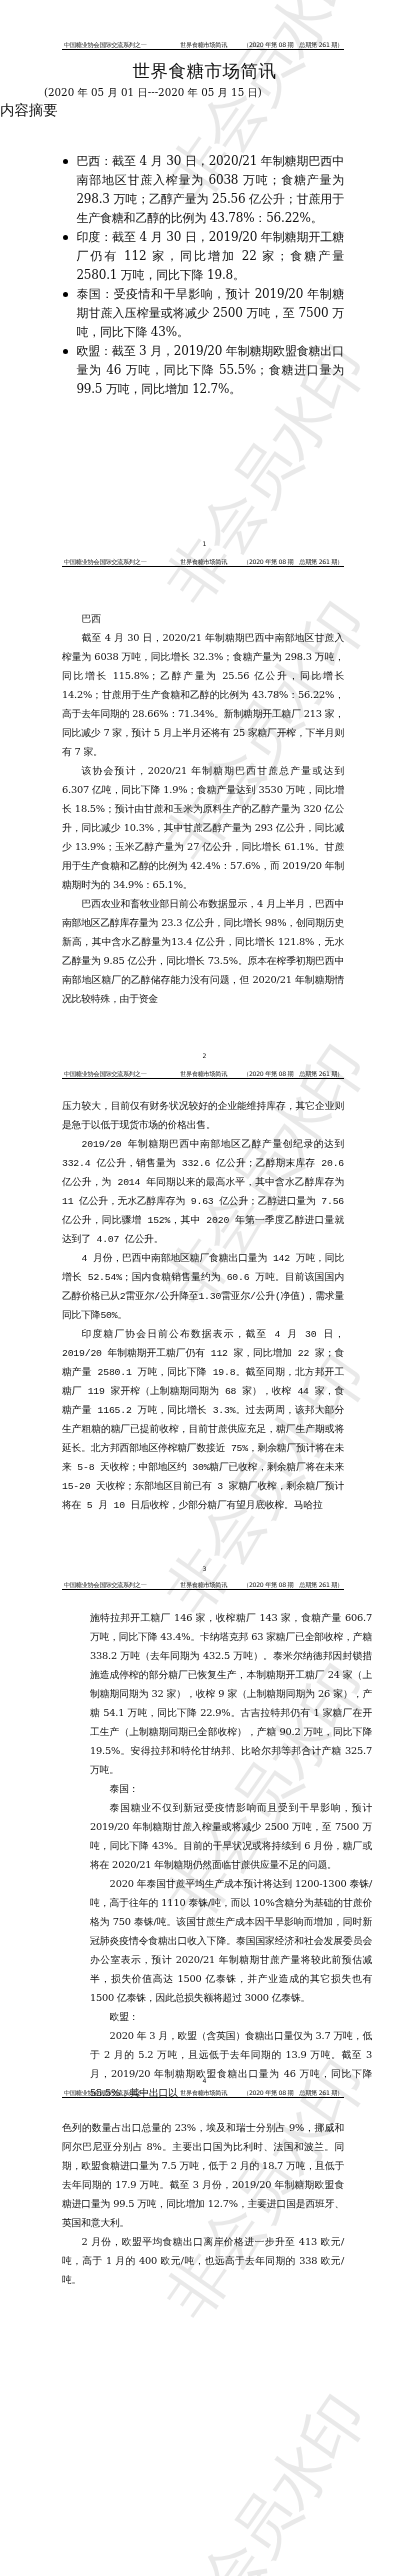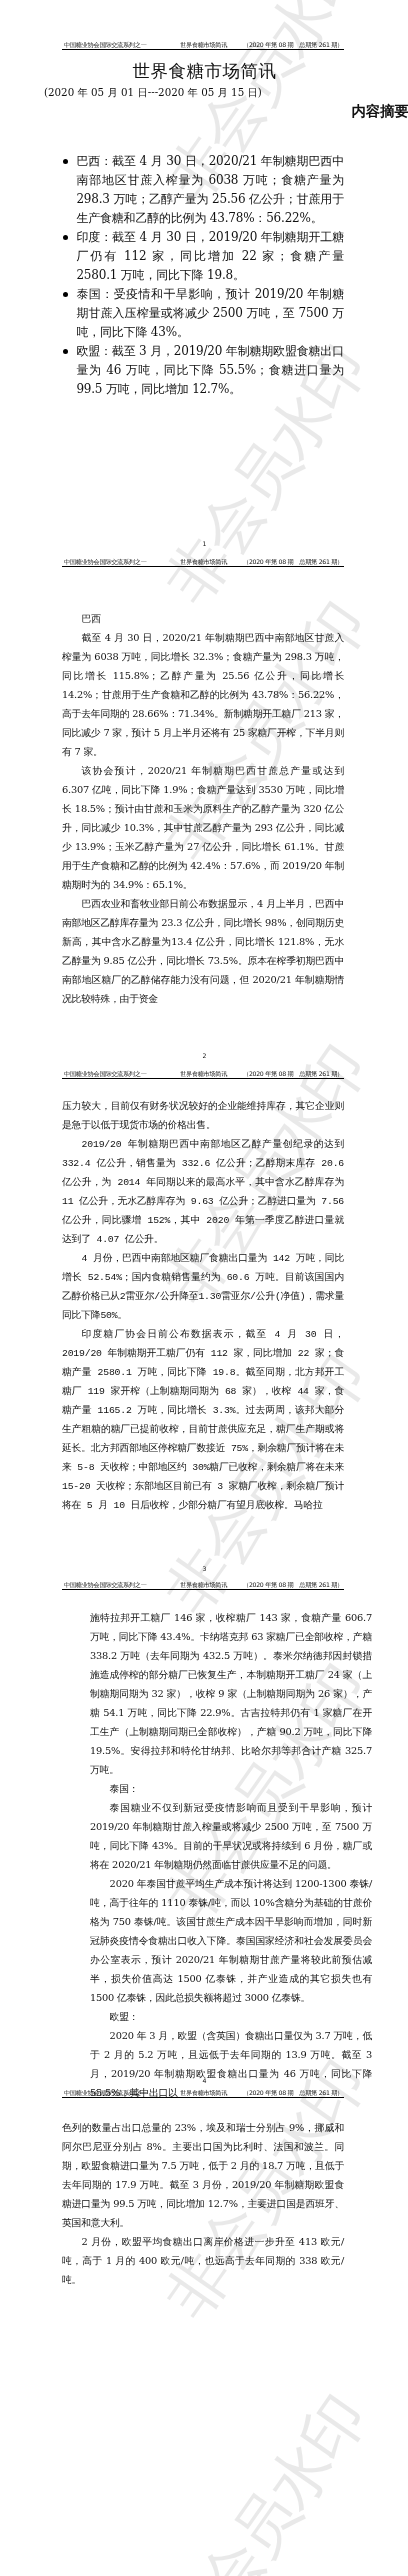--- a/index.html
+++ b/index.html
@@ -15,22 +15,22 @@
   .pnum { position:absolute; left:0; width:409px; text-align:center; font-size:6.2px;
           font-family:"DejaVu Sans","Liberation Sans",sans-serif; }
   .body { position:absolute; left:62px; width:282px; font-size:9.8px; line-height:19px;
           letter-spacing:-0.2px; text-align:justify; }
   .body p { margin:0; text-indent:19.6px; }
   .body p.noind { text-indent:0; }
   .title { position:absolute; left:0; width:409px; text-align:center; top:61px;
            font-size:17.5px; line-height:20.6px; letter-spacing:0.5px; }
   .daterange { position:absolute; left:0; width:409px; text-align:left; top:86px;
                font-size:10.3px; line-height:13.4px;padding-left:44px; }
-  .subtitle { position:absolute; left:0; width:409px; text-align:right; top:102px;
-              font-size:14.4px; line-height:17.5px;font-weight:bold; }
+  .subtitle { position:absolute; left:0; width:409px; text-align:left; top:102px;
+              font-size:14.4px; line-height:17.5px; }
   .bullets { position:absolute; left:62px; width:282px; top:152px; font-size:12px;
              line-height:19px; letter-spacing:-0.2px; }
   .bullet { position:relative; padding-left:14.4px; margin-bottom:0; text-align:justify; }
   .bullet .dot { position:absolute; left:1px; top:7.2px; width:5.2px; height:5.2px;
                  border-radius:50%; background:#000; }
   .wm { position:absolute; font-family:"DejaVu Sans","Liberation Sans",sans-serif;
         font-size:62px; color:rgba(0,0,0,0.085); white-space:nowrap;
         transform:rotate(-55deg); transform-origin:center center; pointer-events:none;
         letter-spacing:-3.1px; font-weight:300; }
 </style>

